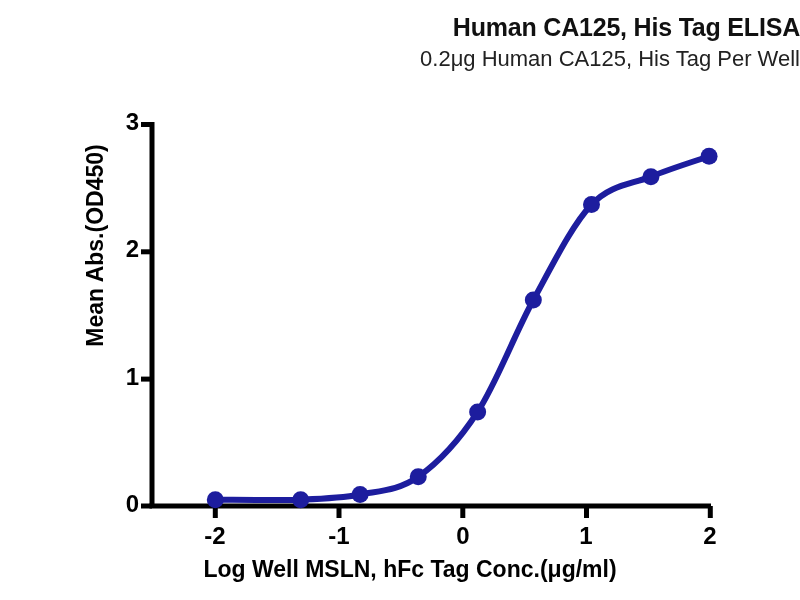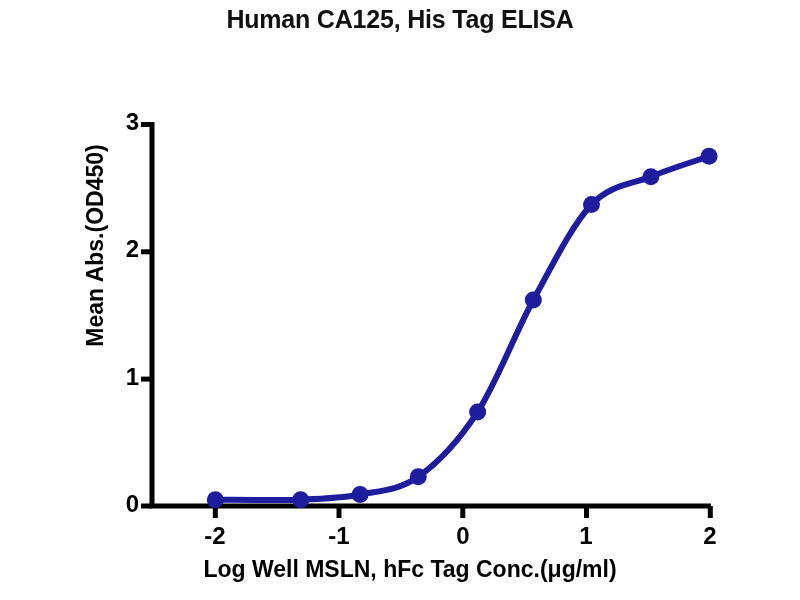--- a/index.html
+++ b/index.html
@@ -18,23 +18,23 @@
   #chart-root {
     position: absolute;
     left: 0;
     top: 0;
     width: 800px;
     height: 600px;
   }
   .title-block {
     position: absolute;
     left: 0;
-    top: 0;
+    top: 8px;
     width: 800px;
-    text-align: center;
+    text-align: right;
   }
   .chart-title {
     font-size: 25px;
     font-weight: bold;
     letter-spacing: -0.2px;
     line-height: 30px;
     margin-top: 4px;
     color: #111111;
   }
   .chart-subtitle {
@@ -92,20 +92,21 @@
     height: 600px;
   }
 </style>
 </head>
 <body>
 
 <div id="chart-root">
 
   <div class="title-block">
     <div class="chart-title">Human CA125, His Tag ELISA</div>
+    <div class="chart-subtitle">0.2μg Human CA125, His Tag Per Well</div>
   </div>
 
   <div class="axis-title-y">Mean Abs.(OD450)</div>
 
   <div class="axis-title-x">Log Well MSLN, hFc Tag Conc.(μg/ml)</div>
 
   <div class="tick-label-y" style="left:105px; top:108px;">3</div>
   <div class="tick-label-y" style="left:105px; top:235px;">2</div>
   <div class="tick-label-y" style="left:105px; top:363px;">1</div>
   <div class="tick-label-y" style="left:105px; top:490px;">0</div>

